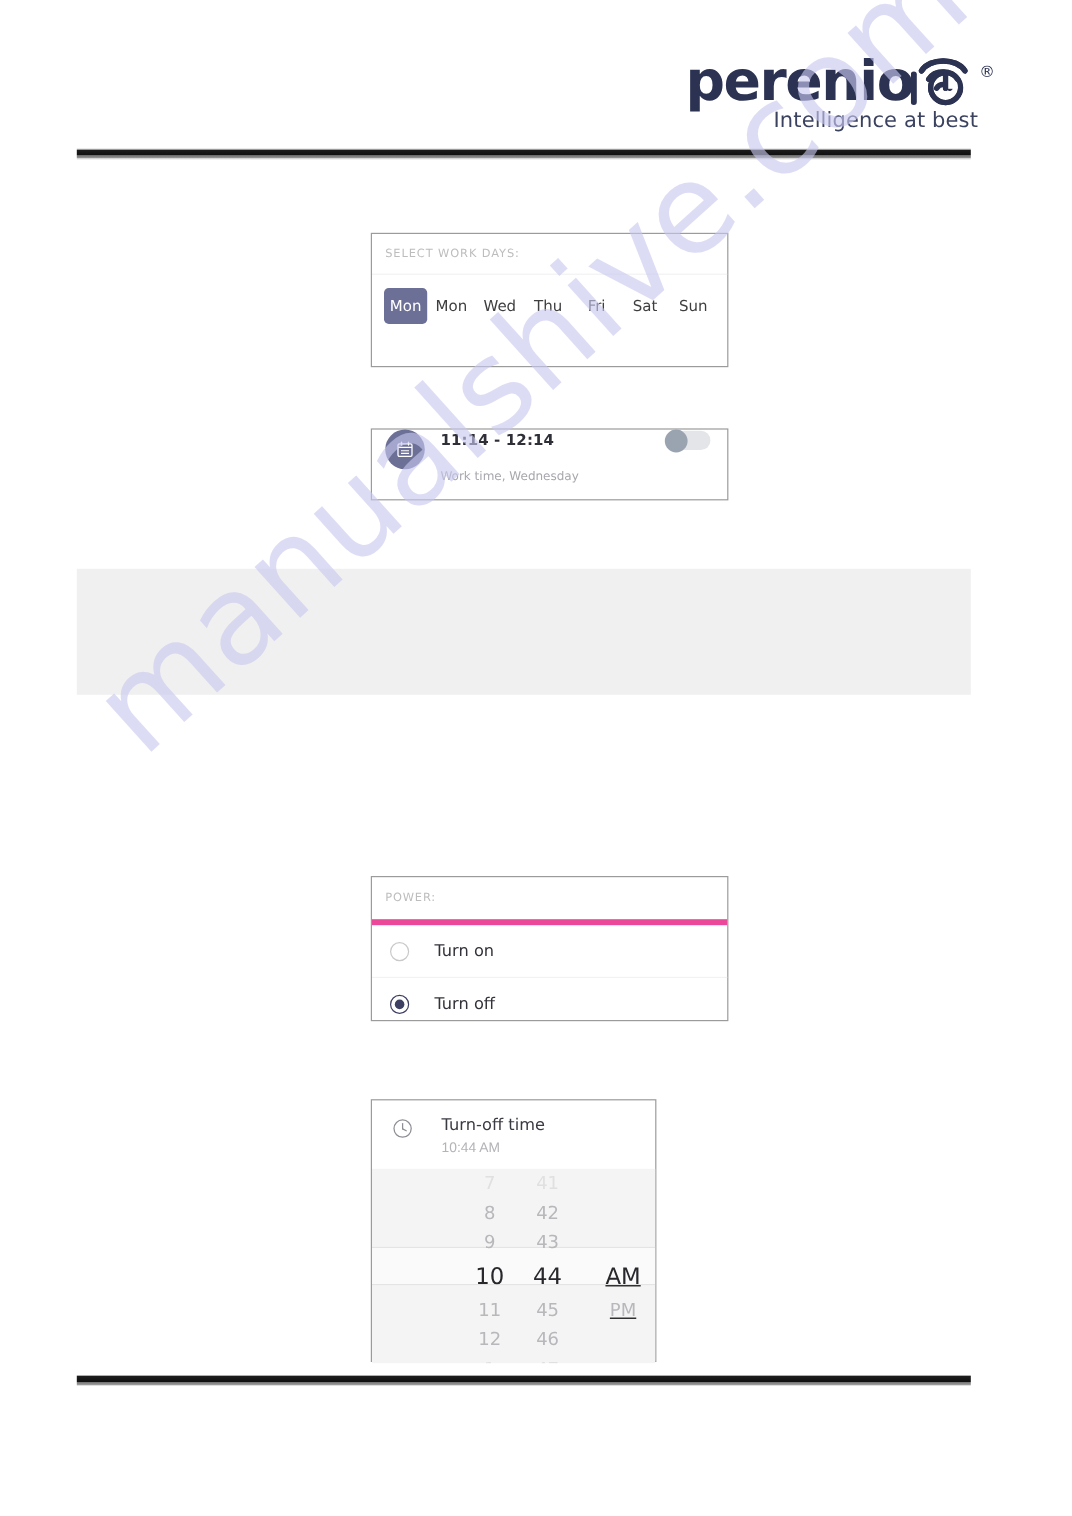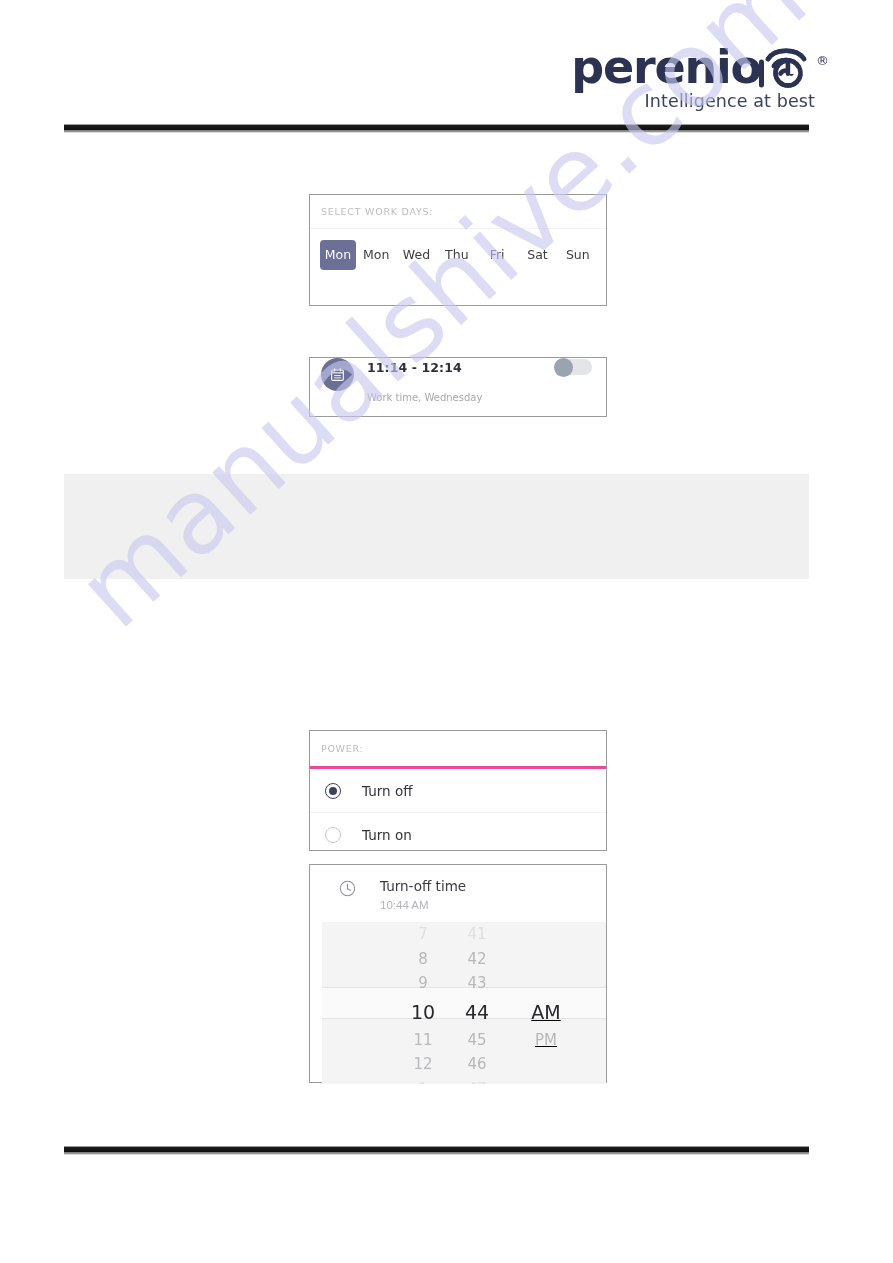--- a/index.html
+++ b/index.html
@@ -215,21 +215,21 @@
     width: 19px;
     height: 19px;
     border-radius: 50%;
     background: #9aa3b0;
   }
 
   
   #card-power { left: 309px; top: 730px; width: 298px; height: 121px; }
   .pw-head {
     height: 35px;
-    border-bottom: 3px solid #ec4899;
+    border-bottom: 5px solid #ec4899;
     display: flex;
     align-items: center;
     padding-left: 11px;
   }
   .pw-head-label {
     font-family: "DejaVu Sans", sans-serif;
     font-size: 9.5px;
     letter-spacing: .7px;
     color: #bdbdbd;
   }
@@ -261,21 +261,21 @@
     background: #3d3f63;
   }
   .pw-label {
     font-family: "DejaVu Sans", sans-serif;
     font-size: 13.5px;
     color: #32323a;
     margin-left: 21px;
   }
 
   
-  #card-timepicker { left: 309px; top: 864px; width: 298px; height: 219px; padding-left: 12px; }
+  #card-timepicker { left: 309px; top: 916px; width: 238px; height: 219px; }
   .tp-head {
     height: 57px;
     display: flex;
     align-items: flex-start;
     padding: 13px 0 0 17px;
     box-sizing: border-box;
   }
   .tp-clock { width: 17px; height: 17px; flex: 0 0 auto; margin-top: 2px; }
   .tp-head-text { margin-left: 24px; }
   .tp-title {
@@ -411,26 +411,26 @@
         <span class="sch-toggle-knob"></span>
       </span>
     </div>
   </div>
 
   <div class="card" id="card-power">
     <div class="pw-head">
       <span class="pw-head-label">POWER:</span>
     </div>
     <div class="pw-option">
+      <span class="radio"></span>
+      <span class="pw-label">Turn on</span>
+    </div>
+    <div class="pw-option">
       <span class="radio checked"></span>
       <span class="pw-label">Turn off</span>
-    </div>
-    <div class="pw-option">
-      <span class="radio"></span>
-      <span class="pw-label">Turn on</span>
     </div>
   </div>
 
   <div class="card" id="card-timepicker">
     <div class="tp-head">
       <span class="tp-clock">
         <svg viewBox="0 0 18 18" width="17" height="17" aria-hidden="true">
           <circle cx="9" cy="9" r="7.6" fill="none" stroke="#8e8e95" stroke-width="1.1"></circle>
           <line x1="9" y1="4.6" x2="9" y2="9.2" stroke="#8e8e95" stroke-width="1.1" stroke-linecap="round"></line>
           <line x1="9" y1="9.2" x2="12.2" y2="10.9" stroke="#8e8e95" stroke-width="1.1" stroke-linecap="round"></line>

